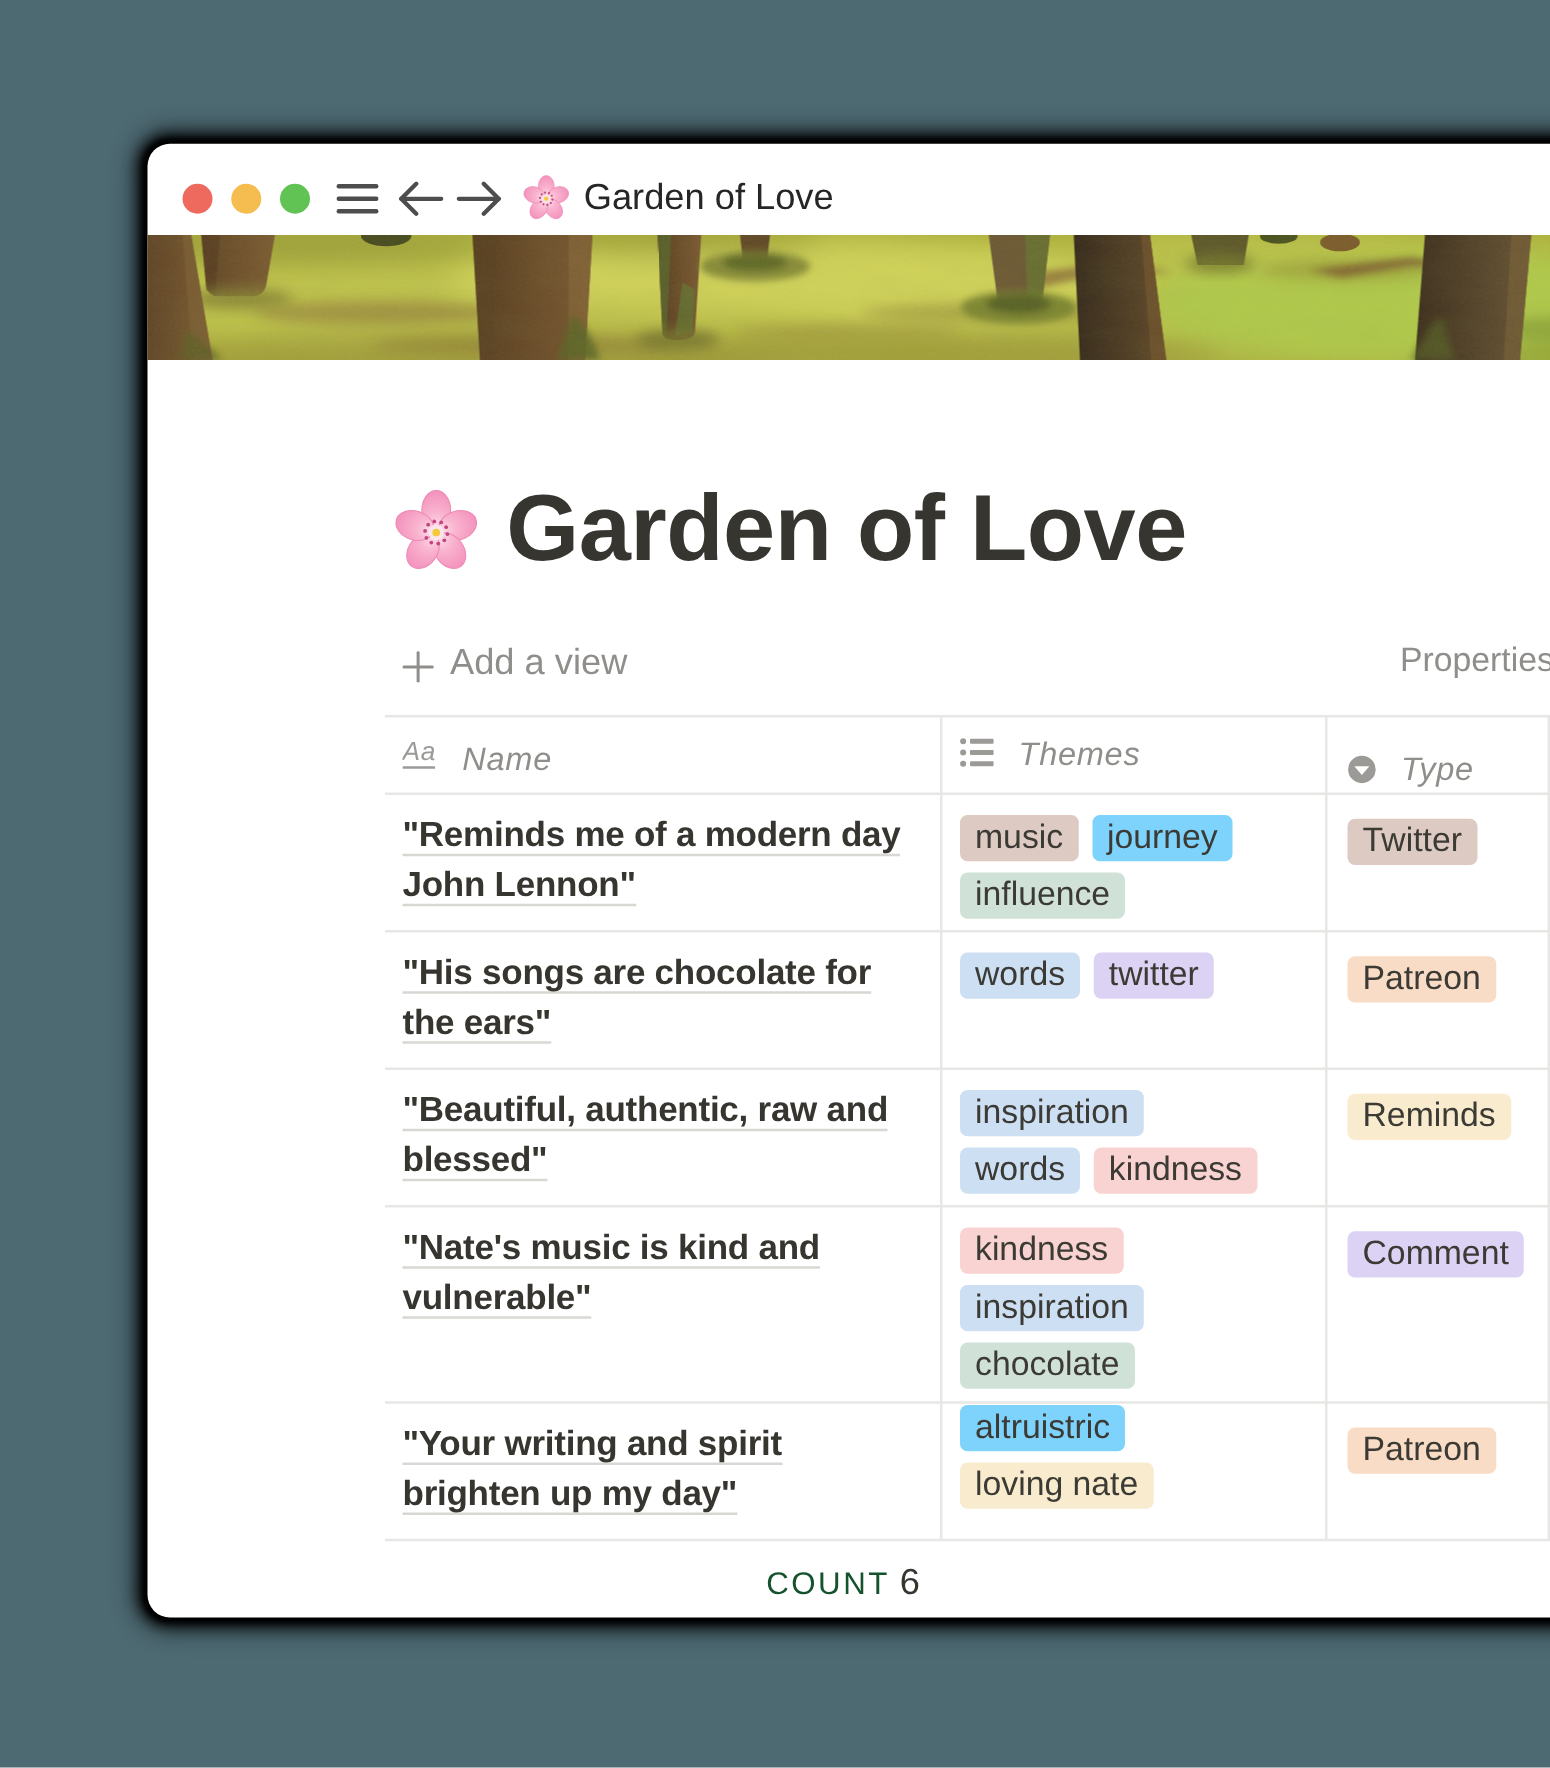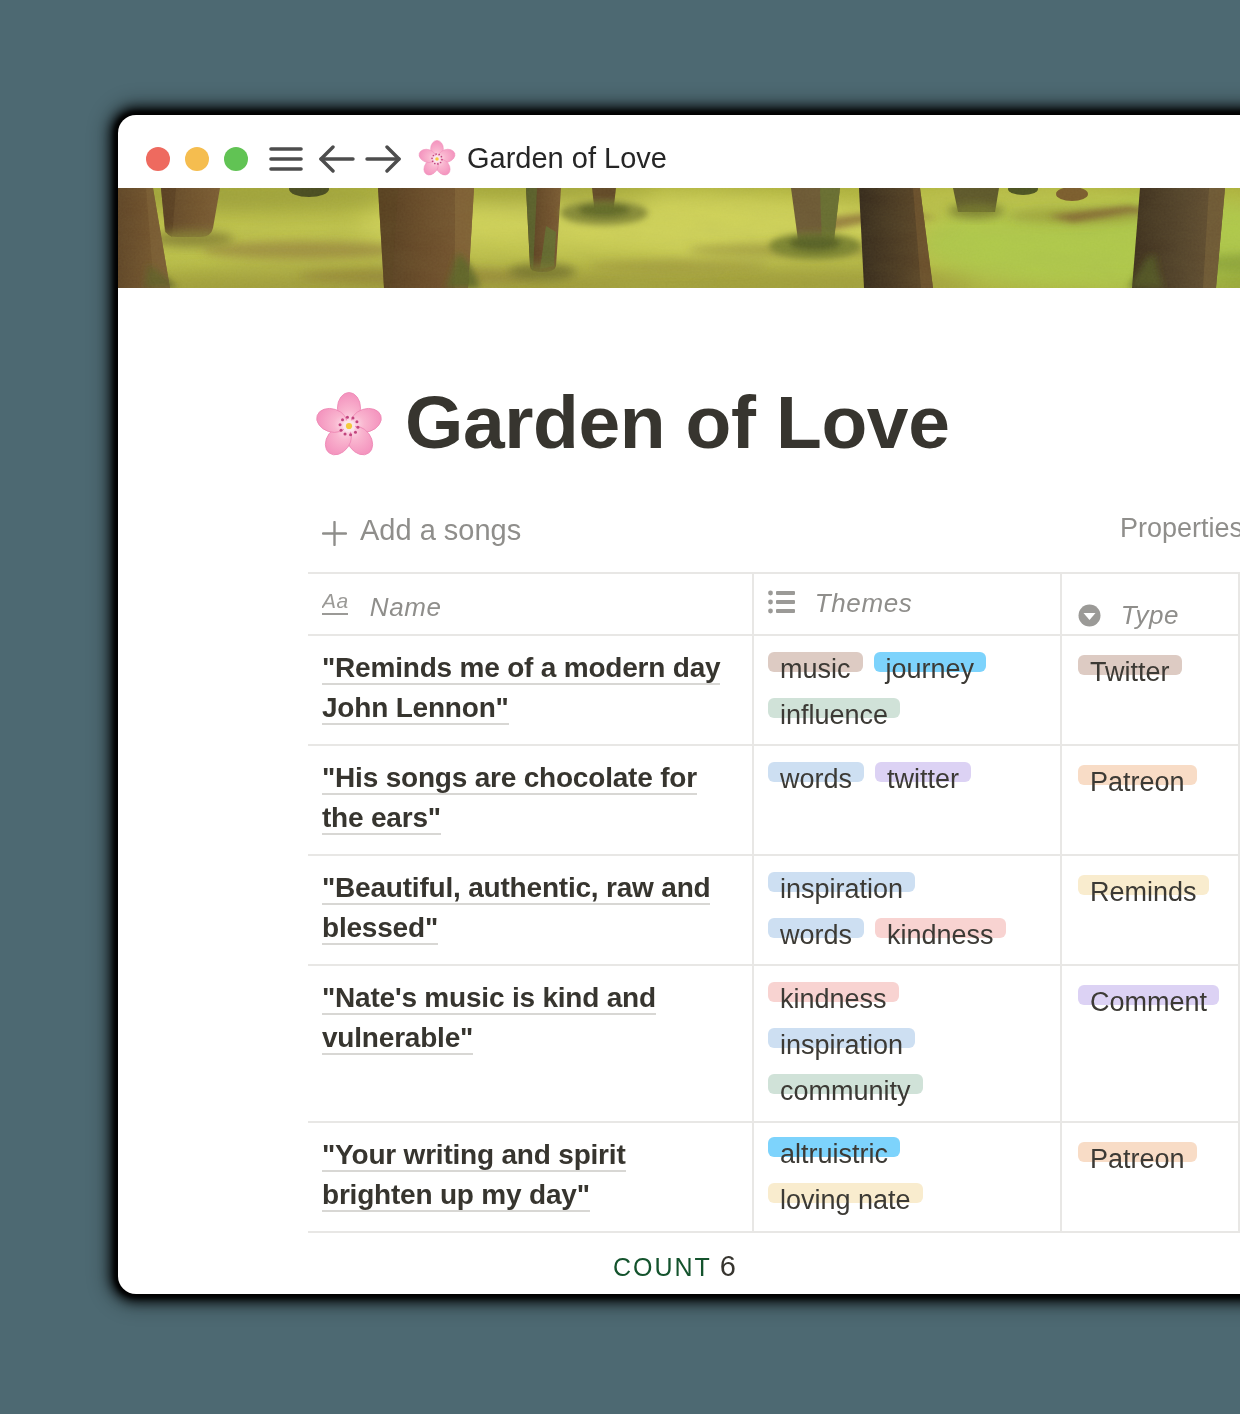--- a/index.html
+++ b/index.html
@@ -19,21 +19,21 @@
   .table{position:absolute;top:457px;left:190px;width:1092px;}
   .vline{position:absolute;top:0;width:2px;background:#e8e7e5;}
   .hline{position:absolute;left:0;right:0;height:2px;background:#e8e7e5;}
   .hdr{color:#8f8e8b;font-size:26px;letter-spacing:0.6px;font-style:italic;}
   .cell-name{position:absolute;left:14px;width:416px;}
   .cell-themes{position:absolute;left:460px;width:280px;}
   .cell-type{position:absolute;left:770px;width:160px;}
   .name{font-size:28px;font-weight:bold;color:#37352f;line-height:40px;white-space:nowrap;letter-spacing:-0.2px;}
   .name span{border-bottom:2px solid #d8d7d4;}
   .tagline{height:46px;}
-  .tag{display:inline-block;height:20px;line-height:35px;padding:0 12px;border-radius:6px;
+  .tag{display:inline-block;height:37px;line-height:35px;padding:0 12px;border-radius:6px;
        font-size:27px;color:#3c3a35;margin-right:11px;vertical-align:top;}
   .t-brown{background:#ddcbc3;}
   .t-pink{background:#7dd3fc;}
   .t-green{background:#d0e2d8;}
   .t-orange{background:#f8dcc6;}
   .t-blue{background:#cddff2;}
   .t-purple{background:#dcd2f4;}
   .t-red{background:#f8d3d1;}
   .t-yellow{background:#f9ecce;}
   .row{position:relative;}
@@ -267,21 +267,21 @@
         </svg></span>
     <span class="htext">Garden of Love</span>
   </div>
   <div class="controls">
     <svg style="position:absolute;left:0;top:7px;" width="25" height="25" viewBox="0 0 25 25">
       <g stroke="#8f8e8b" stroke-width="2.4" stroke-linecap="round">
         <line x1="12.5" y1="1" x2="12.5" y2="24"></line>
           <line x1="1" y1="12.5" x2="24" y2="12.5"></line>
       </g>
     </svg>
-    <div class="addview" style="position:absolute;left:38px;top:0;">Add a songs</div>
+    <div class="addview" style="position:absolute;left:38px;top:0;">Add a view</div>
     <div class="props">Properties</div>
   </div>
   <div class="table">
     <div class="hline" style="top:0;"></div>
     <div class="vline" style="left:444px;height:660px;"></div>
     <div class="vline" style="left:752px;height:660px;"></div>
     <div class="vline" style="left:930px;height:660px;"></div>
     <div class="row" style="height:63px;">
       <div class="cell-name hdr" style="top:16px;"><span style="display:inline-block;vertical-align:-2px;"><svg width="30" height="30" viewBox="0 0 30 30">
               <text x="0" y="20" font-family="Liberation Sans" font-size="21" fill="#9b9a97">Aa</text>
@@ -327,28 +327,28 @@
         <div class="tagline"><span class="tag t-blue">words</span><span class="tag t-red">kindness</span></div>
       </div>
       <div class="cell-type" style="top:20px;"><span class="tag t-yellow">Reminds</span></div>
       <div class="hline" style="bottom:-1px;"></div>
     </div>
     <div class="row" style="height:157px;">
       <div class="cell-name name" style="top:13px;"><span>"Nate's music is kind and</span><br><span>vulnerable"</span></div>
       <div class="cell-themes" style="top:17px;">
         <div class="tagline"><span class="tag t-red">kindness</span></div>
         <div class="tagline"><span class="tag t-blue">inspiration</span></div>
-        <div class="tagline"><span class="tag t-green">community</span></div>
+        <div class="tagline"><span class="tag t-green">chocolate</span></div>
       </div>
       <div class="cell-type" style="top:20px;"><span class="tag t-purple">Comment</span></div>
       <div class="hline" style="bottom:-1px;"></div>
     </div>
     <div class="row" style="height:110px;">
       <div class="cell-name name" style="top:13px;"><span>"Your writing and spirit</span><br><span>brighten up my day"</span></div>
-      <div class="cell-themes" style="top:15px;">
+      <div class="cell-themes" style="top:2px;">
         <div class="tagline"><span class="tag t-pink">altruistric</span></div>
         <div class="tagline"><span class="tag t-yellow">loving nate</span></div>
       </div>
       <div class="cell-type" style="top:20px;"><span class="tag t-orange">Patreon</span></div>
       <div class="hline" style="bottom:-1px;"></div>
     </div>
     <div class="footer">
       <div style="position:absolute;left:14px;top:18px;width:414px;text-align:right;">
         <span class="count-label">COUNT</span><span class="count-num">6</span>
       </div>

